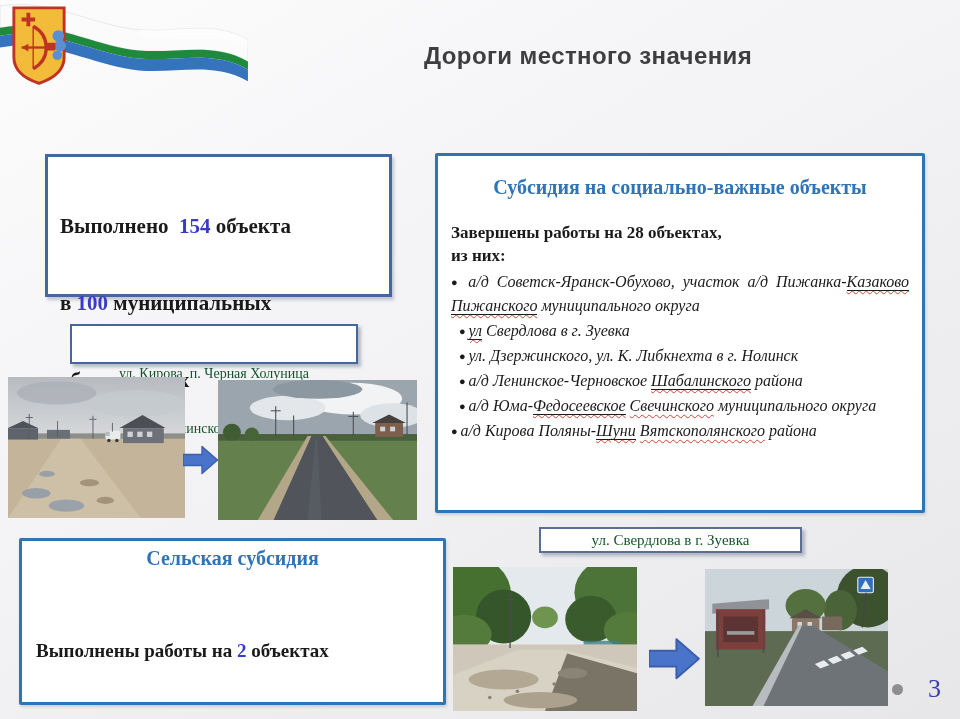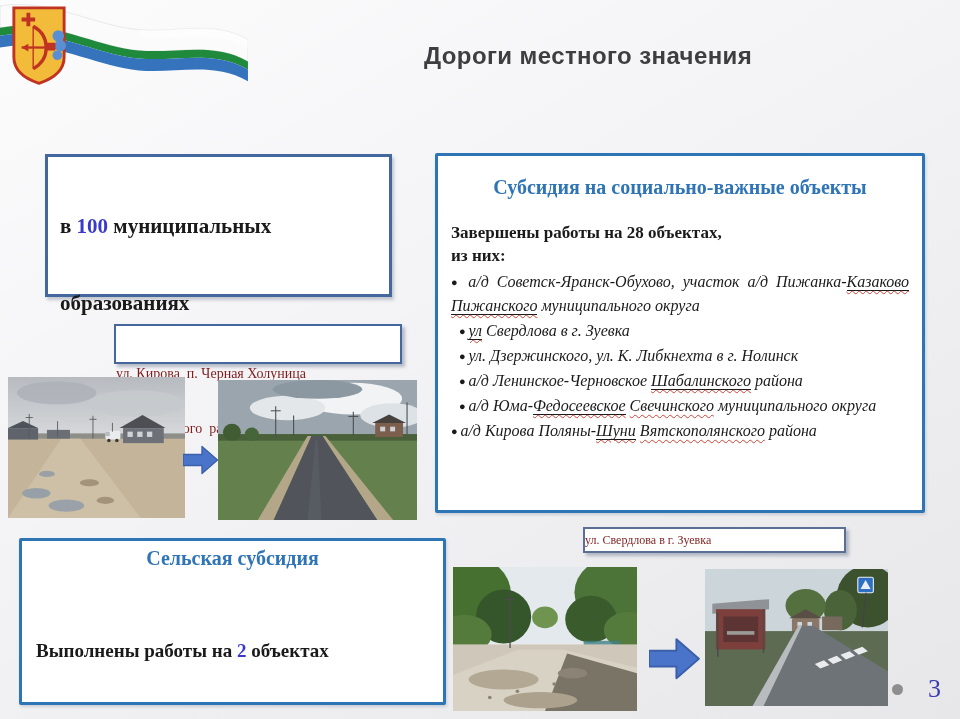--- a/index.html
+++ b/index.html
@@ -13,24 +13,24 @@
     font-size:24px;letter-spacing:.4px;color:#3e3e40;}
 
   
   .box{position:absolute;background:#ffffff;}
   .box-road{left:45px;top:154px;width:347px;height:143px;border:3px solid #44689d;
     box-shadow:2px 3px 3px rgba(130,140,160,.45);padding:4px 10px 0 12px;}
   .box-road-title{color:#2e74b6;font-weight:bold;font-size:21px;text-align:center;line-height:1.18;}
   .box-road-body{font-weight:bold;font-size:21px;line-height:1.22;margin-top:2px;white-space:pre-wrap;}
   .num{color:#3a3ac8;}
 
-  .caption{position:absolute;background:#fff;border:2px solid #44689d;color:#7f1d1d;
-    box-shadow:3px 3px 3px rgba(120,130,150,.5);margin-left:44px;}
+  .caption{position:absolute;background:#fff;border:2px solid #44689d;color:#14532d;
+    text-align:center;box-shadow:3px 3px 3px rgba(120,130,150,.5);}
   .caption-kirova{left:70px;top:324px;width:288px;height:40px;font-size:14px;line-height:1.32;padding-top:2px;white-space:pre-wrap;}
-  .caption-sverdlova{left:539px;top:527px;width:263px;height:26px;font-size:12px;line-height:22px;border-width:2px;border-color:#5b6e96;}
+  .caption-sverdlova{left:539px;top:527px;width:263px;height:26px;font-size:15px;line-height:22px;border-width:2px;border-color:#5b6e96;}
 
   
   .box-social{left:435px;top:153px;width:490px;height:360px;border:3px solid #2e75b6;border-radius:2px;
     box-shadow:1px 2px 3px rgba(150,160,175,.4);padding:20px 13px 0 13px;}
   .box-social-title{color:#2e74b6;font-weight:bold;font-size:20px;text-align:center;}
   .box-social-intro{font-weight:bold;font-size:17px;line-height:1.35;margin-top:23px;}
   .bullets{margin-top:2px;}
   .bullet{font-style:italic;font-size:16px;line-height:1.5;margin:1px 0;}
   .bullet:not(.justify){padding-left:8px;}
   .bullet.justify{text-align:justify;}
@@ -89,20 +89,21 @@
       <circle cx="52" cy="42" r="6" fill="#5b8fd4"></circle>
       <circle cx="49" cy="52" r="5" fill="#5b8fd4"></circle>
       <rect x="38" y="39" width="9" height="8" rx="1" fill="#c03322"></rect>
     </svg>
   </div>
 
   <div class="slide-title">Дороги местного значения</div>
 
   <div class="box box-road">
     <div class="box-road-body">
+      <div><span>Выполнено  </span><span class="num">154</span><span> объекта</span></div>
       <div><span>в </span><span class="num">100</span><span> муниципальных</span></div>
       <div><span>образованиях</span></div>
     </div>
   </div>
 
   <div class="caption caption-kirova">
     <div>ул. Кирова  п. Черная Холуница</div>
     <div>Омутнинского  района</div>
   </div>
 

